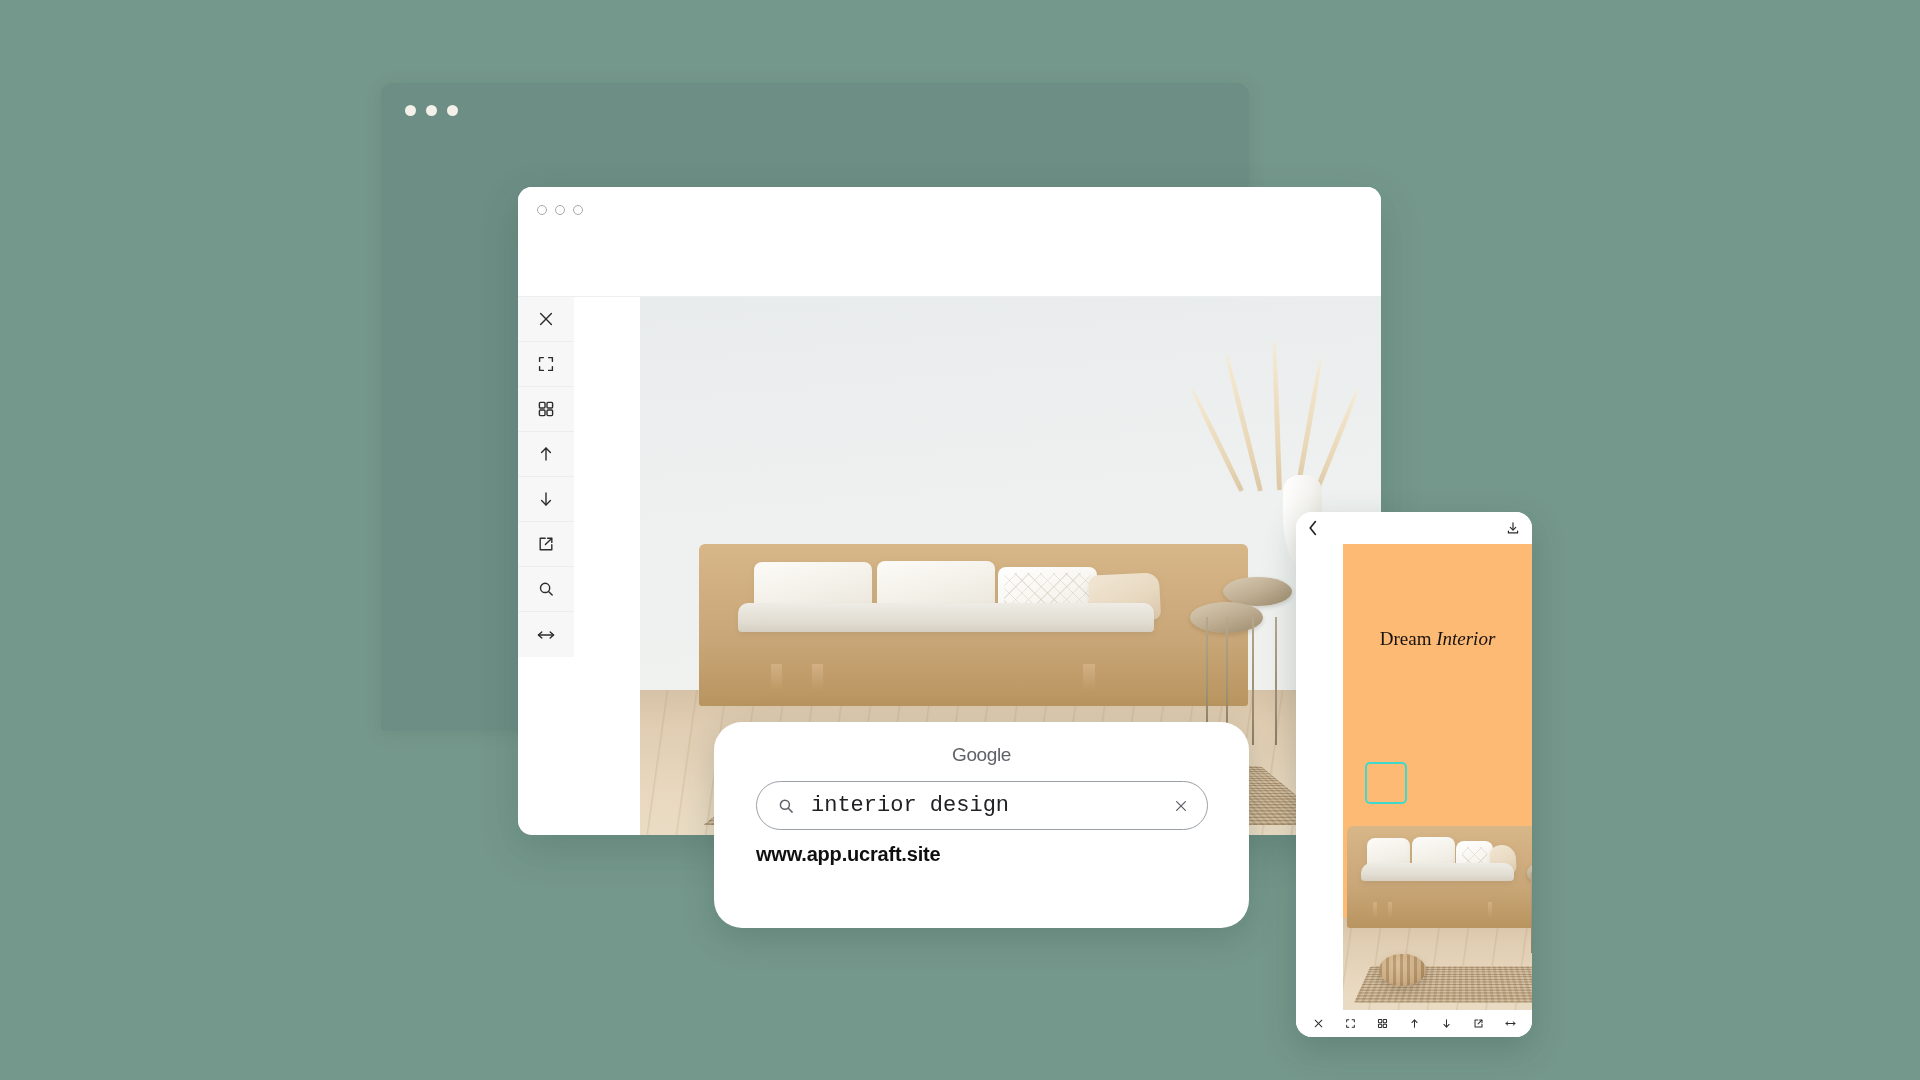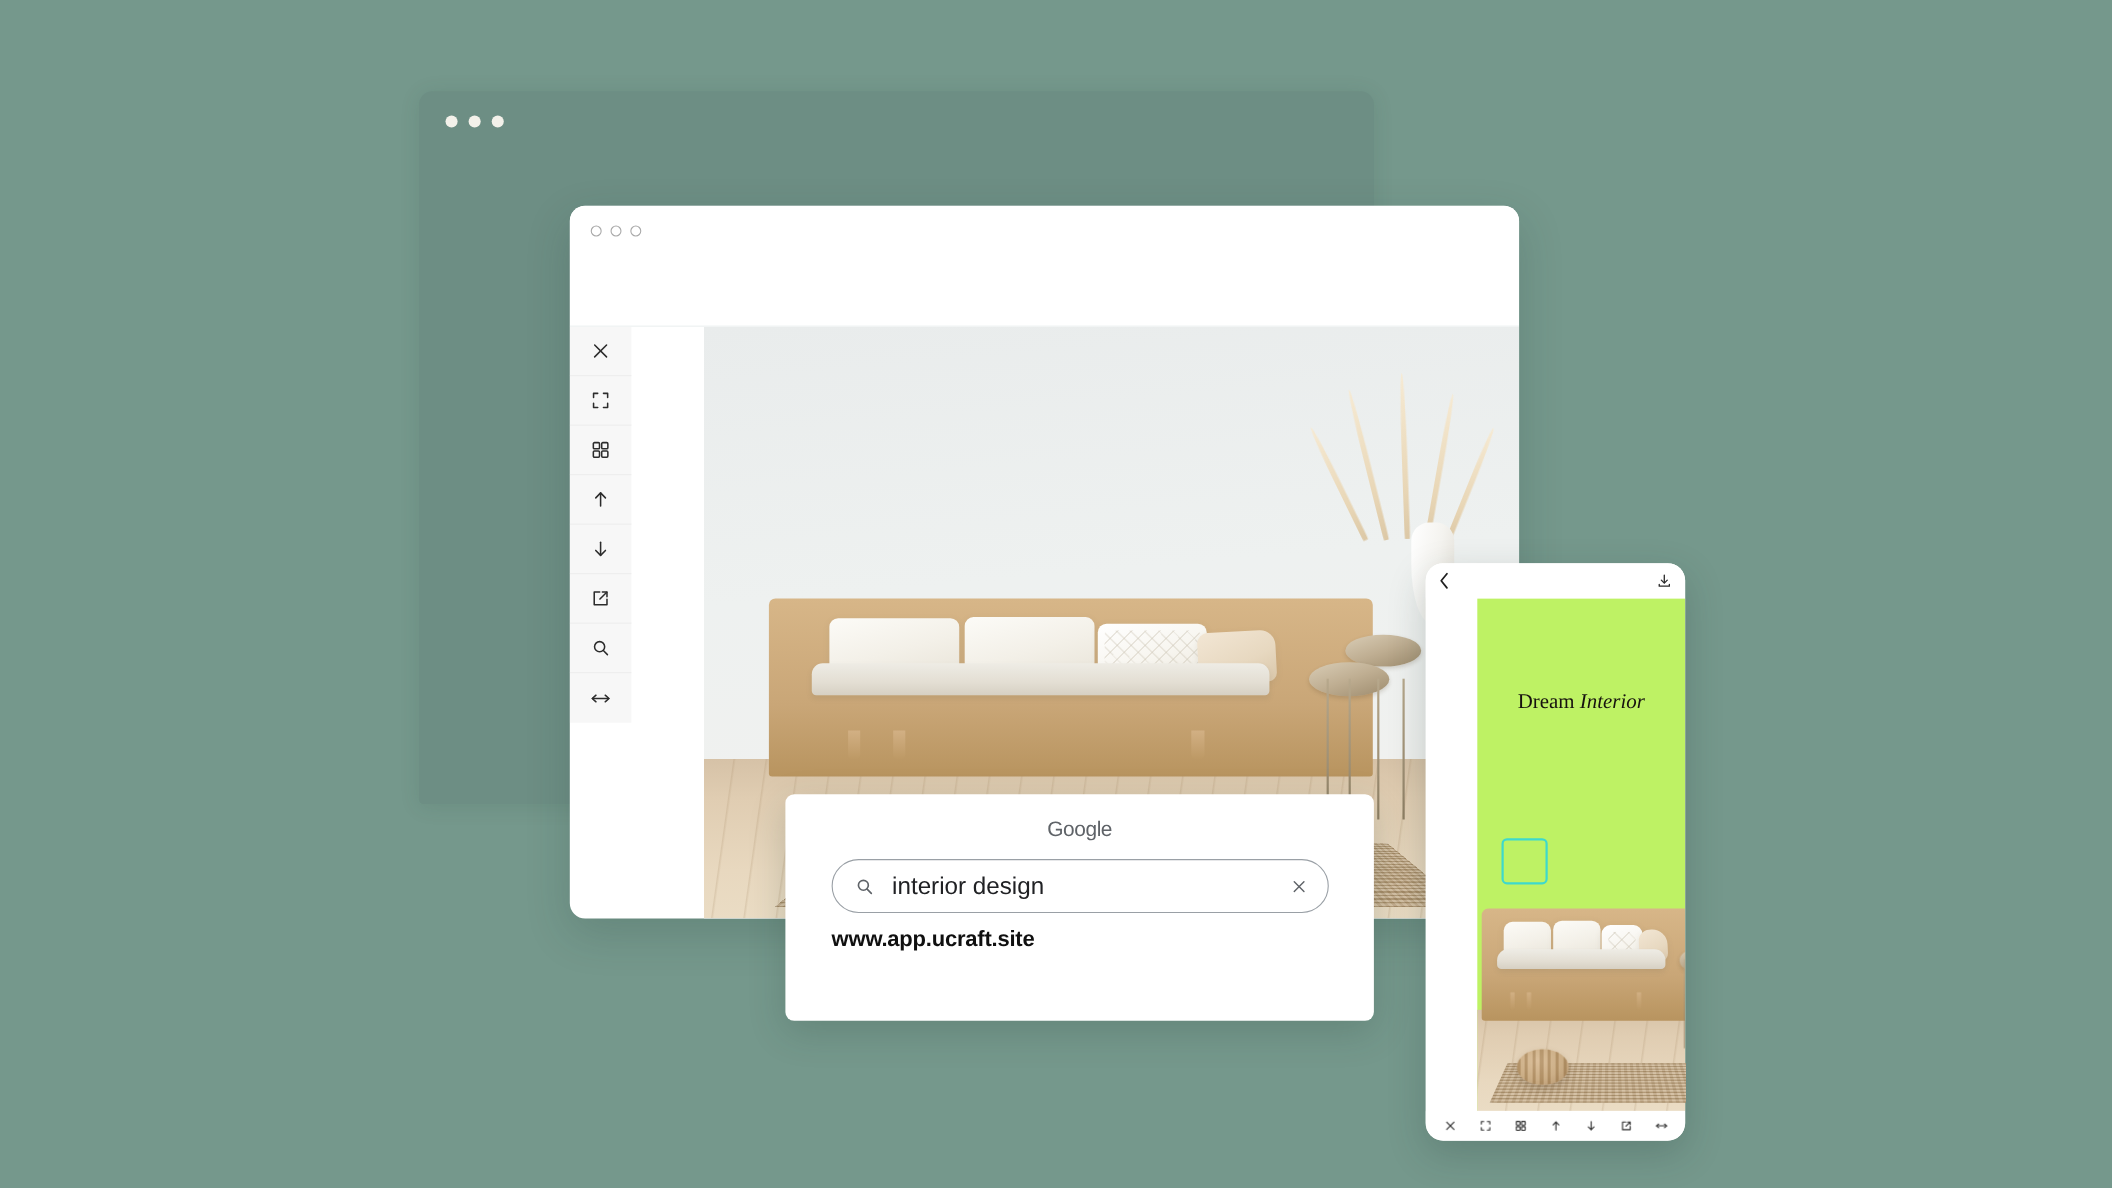--- a/index.html
+++ b/index.html
@@ -340,21 +340,21 @@
   .side-table .pin.p4 { right: 76%; }
 
   
   .google-card {
     position: absolute;
     left: 714px;
     top: 722px;
     width: 535px;
     height: 206px;
     background: #ffffff;
-    border-radius: 8px;
+    border-radius: 28px;
     box-shadow: 0 10px 34px rgba(35,60,52,0.20);
     z-index: 30;
   }
   .g-logo {
     position: absolute;
     top: 22px;
     left: 0; right: 0;
     text-align: center;
     font-family: "Liberation Sans", sans-serif;
     font-size: 19px;
@@ -374,21 +374,21 @@
     align-items: center;
     padding: 0 18px 0 20px;
     background: #fff;
   }
   .g-searchbar .mag { flex: 0 0 auto; color: #5f6368; display:flex; }
   .g-query {
     flex: 1 1 auto;
     margin-left: 16px;
     font-size: 22px;
     color: #202124;
-    font-family: Liberation Sans, sans-serif;
+    font-family: Liberation Mono, monospace;
     white-space: nowrap;
     overflow: hidden;
   }
   .g-clear { flex: 0 0 auto; color: #5f6368; display: flex; }
   .g-result {
     position: absolute;
     left: 42px;
     top: 121px;
     width: 460px;
   }
@@ -432,21 +432,21 @@
     padding: 0 12px;
     z-index: 4;
   }
   .ph-screen {
     position: absolute;
     left: 0;
     top: 32px;
     right: 0;
     bottom: 27px;
     overflow: hidden;
-    background: #bef264;
+    background: #fdba74;
     margin-left: 47px;
   }
   .ph-title {
     position: absolute;
     left: 0; right: 0;
     top: 84px;
     text-align: center;
     font-family: "Liberation Serif", serif;
     font-size: 19px;
     color: #17120f;

